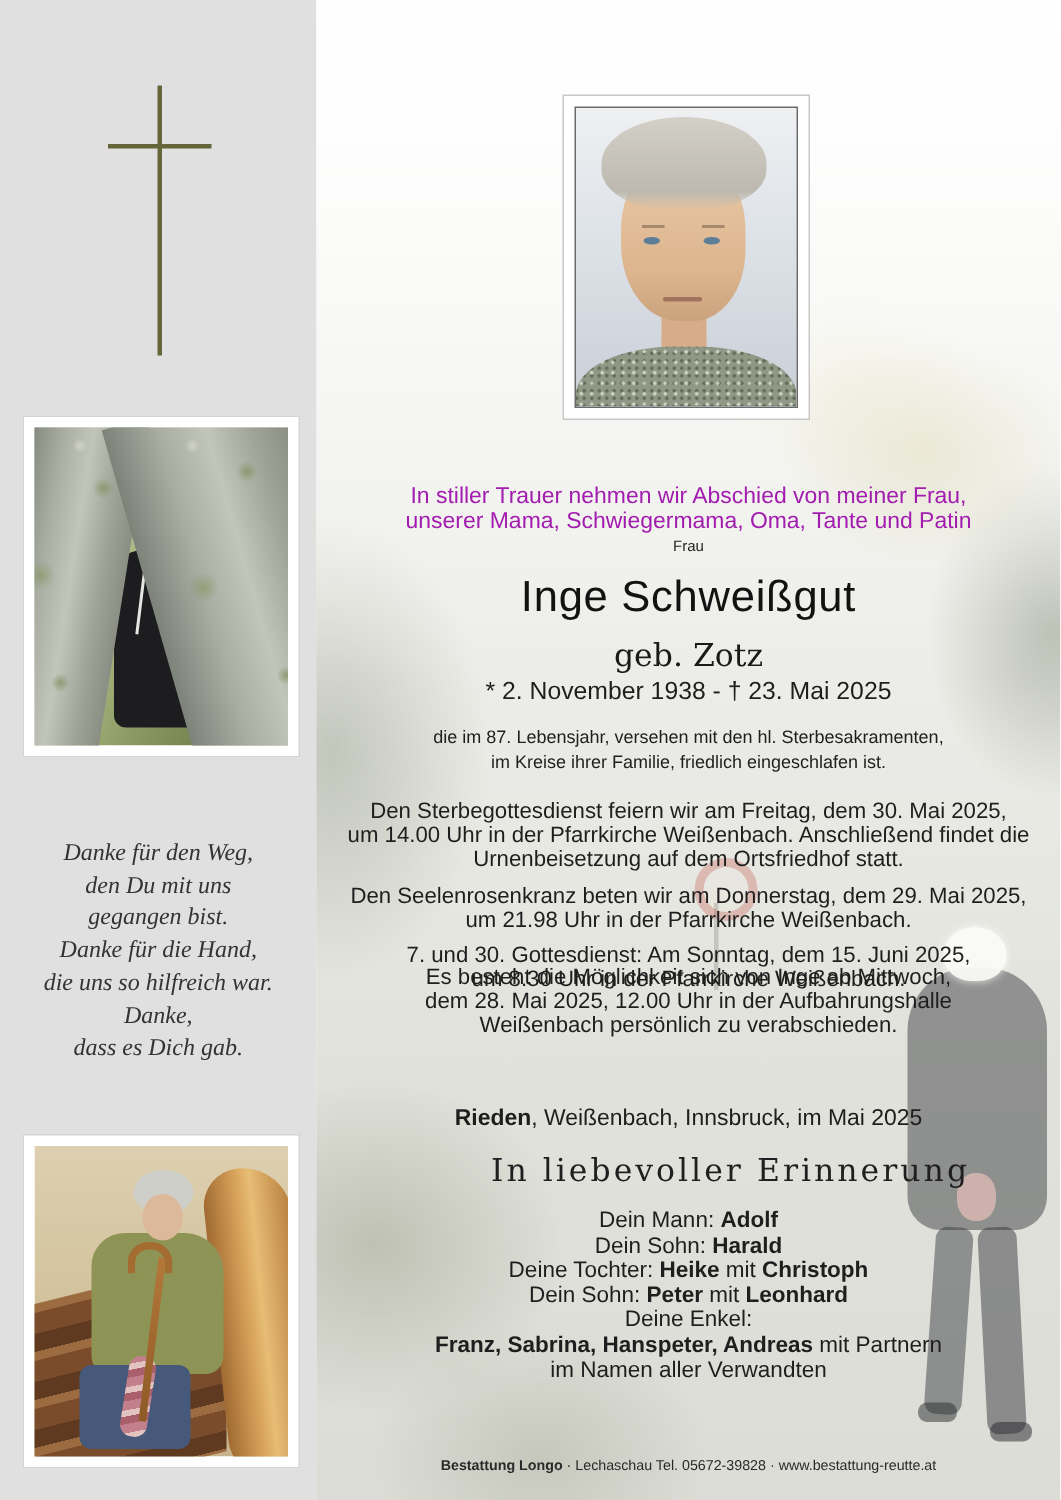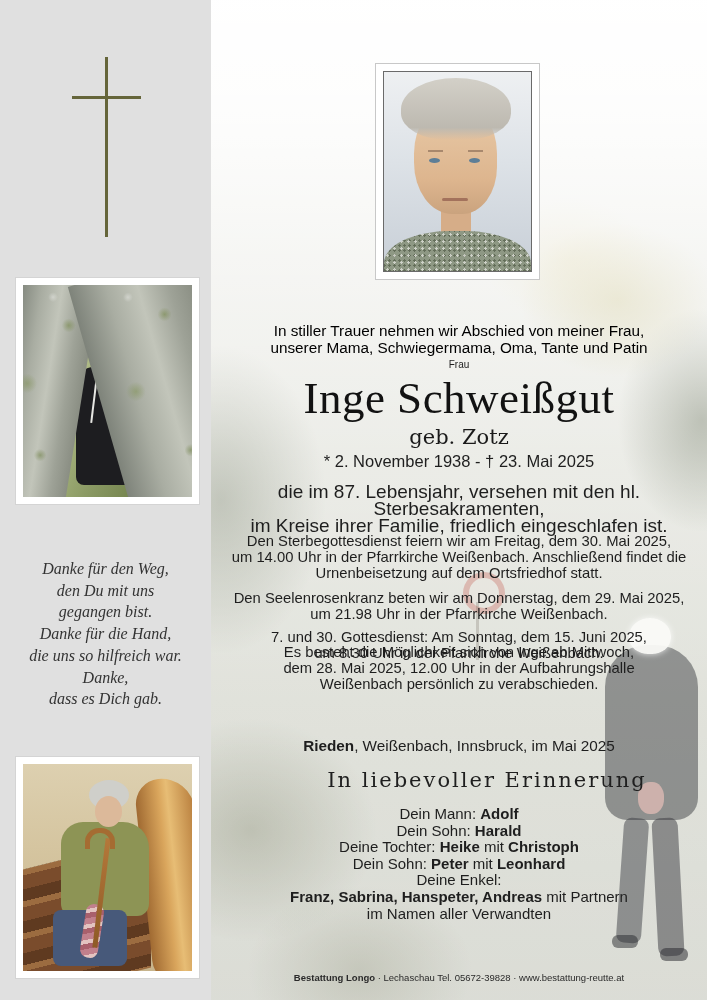--- a/index.html
+++ b/index.html
@@ -81,26 +81,26 @@
   .pt-eye{position:absolute;width:11px;height:5px;border-radius:50%;background:#5d7e97;top:86px;}
   .pt-brow{position:absolute;width:15px;height:2px;background:rgba(130,100,80,.6);top:78px;}
   .pt-mouth{position:absolute;left:58px;top:126px;width:26px;height:3px;border-radius:2px;background:#a3725c;}
   .pt-shoulders{position:absolute;left:0;bottom:0;width:100%;height:40px;border-radius:45% 45% 0 0/80% 80% 0 0;
       background-color:#8e9884;
       background-image:radial-gradient(rgba(235,235,230,.7) 1.2px,transparent 1.4px),radial-gradient(rgba(70,80,60,.6) 1px,transparent 1.2px);
       background-size:7px 7px,5px 5px;background-position:0 0,3px 2px;}
   
   .tb{position:absolute;left:211px;width:496px;text-align:center;z-index:2;}
   .pre{white-space:pre-line;}
-  .intro{top:322px;font-size:15.3px;line-height:17.3px;color:#000000;}
+  .intro{top:322px;font-size:15.3px;line-height:17.3px;color:#a21caf;}
   .salut{top:359px;font-size:10px;}
-  .name{top:374px;font-family:Liberation Serif, serif;font-size:45px;line-height:48px;color:#121212;letter-spacing:.5px;}
+  .name{top:374px;font-family:Liberation Sans, sans-serif;font-size:29px;line-height:48px;color:#121212;letter-spacing:.5px;}
   .maiden{top:425px;font-family:"DejaVu Serif","Liberation Serif",serif;font-size:21px;color:#1a1a1a;}
   .dates{top:452px;font-size:16.5px;}
-  .passing{top:483px;font-size:19px;line-height:17px;}
+  .passing{top:483px;font-size:12px;line-height:17px;}
   .svc1{top:533px;}  .svc2{top:590px;}  .svc3{top:629px;}  .svc4{top:644px;}
   .svc{font-size:14.8px;line-height:16.2px;}
   .place{top:737px;font-size:15.3px;}
   .b{font-weight:700;}
   .remember{top:768px;font-family:"DejaVu Serif","Liberation Serif",serif;font-size:21px;letter-spacing:2px;color:#1f1f1f;margin-left:28px;}
   .members{top:806px;font-size:15px;line-height:16.6px;}
   .footer{top:972px;font-size:9.5px;color:#2a2a2a;}
 </style>
 </head>
 <body>

